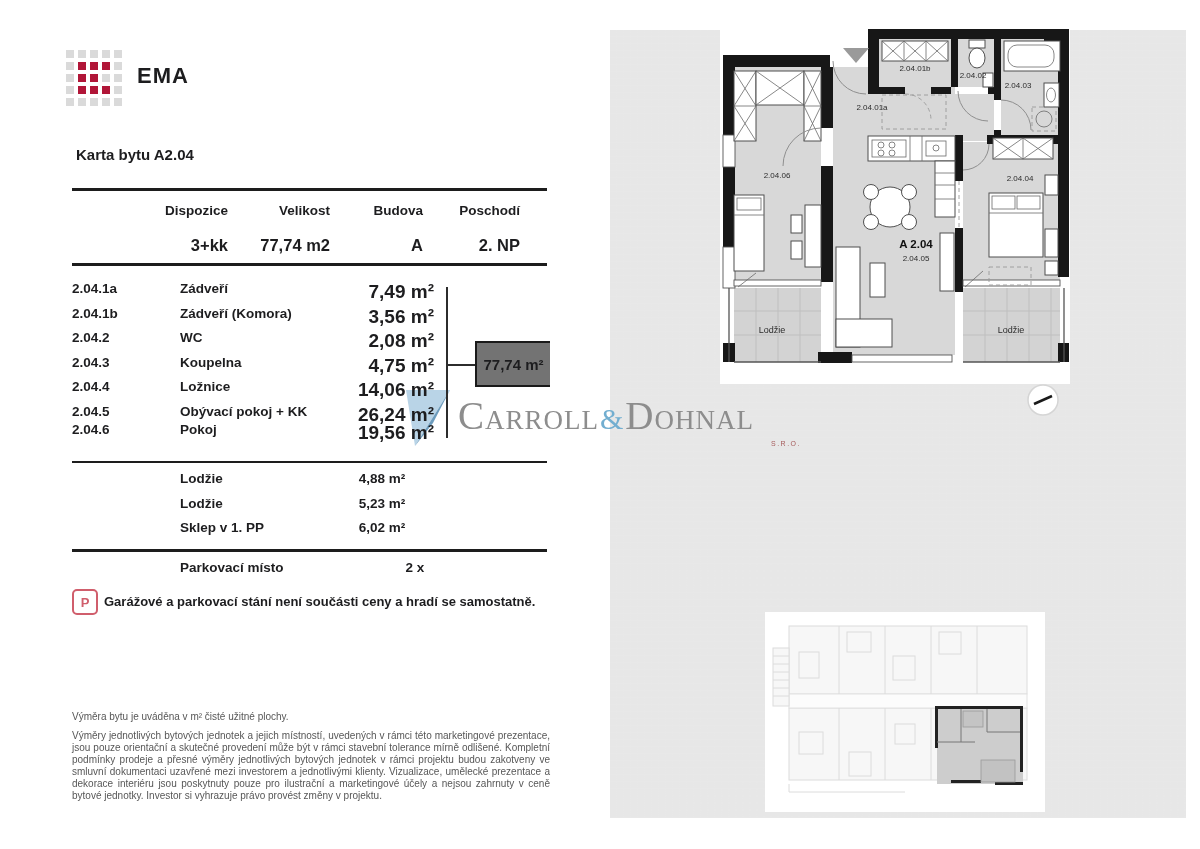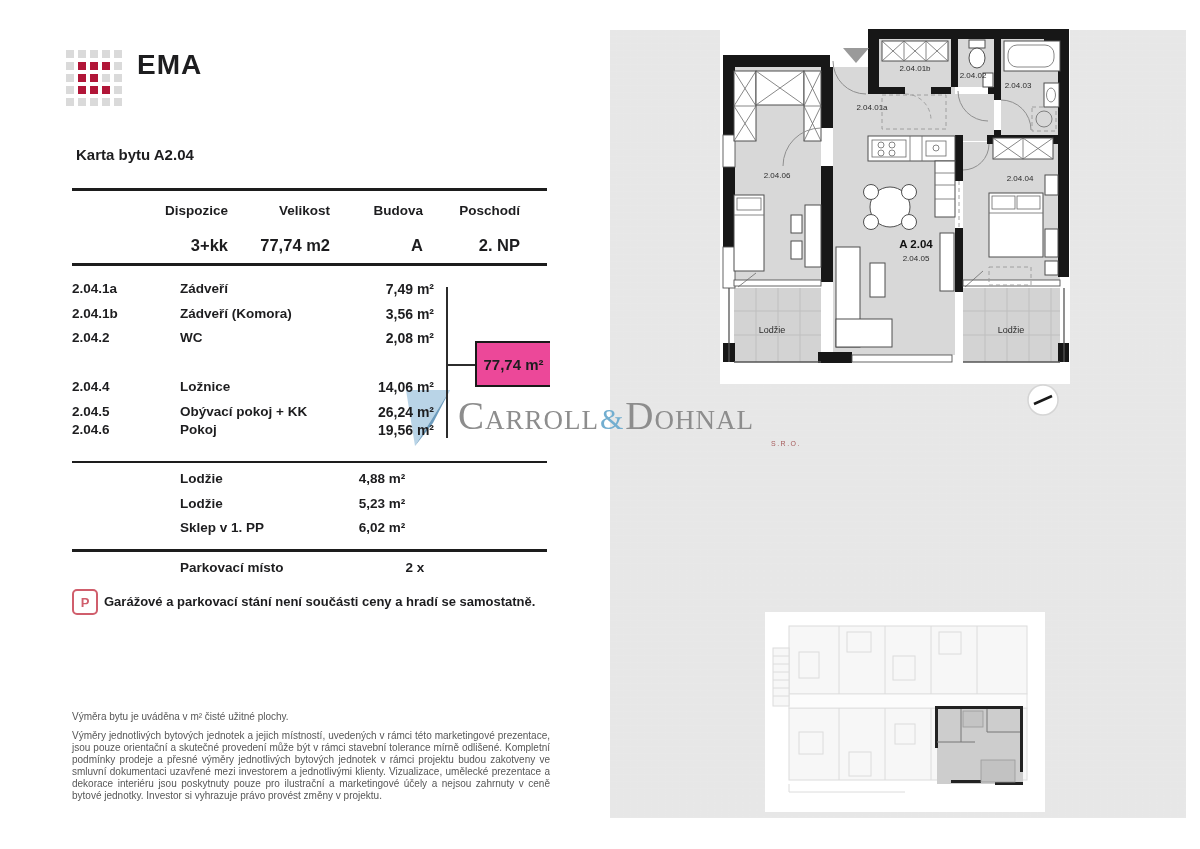--- a/index.html
+++ b/index.html
@@ -9,44 +9,44 @@
   
   .dots{position:absolute;left:610px;top:30px;width:576px;height:788px;
         background-image:linear-gradient(#e7e7e7,#e7e7e7);
         background-size:7px 7px;background-repeat:space;z-index:0;}
 
   
   .logo-grid{position:absolute;left:66px;top:50px;display:grid;
              grid-template-columns:repeat(5,8px);grid-auto-rows:8px;gap:4px;z-index:10;}
   .logo-grid i{display:block;width:8px;height:8px;background:#dadada;}
   .logo-grid i.red{background:#b11638;}
-  .brand{position:absolute;left:137px;top:49px;font-size:28px;font-weight:700;
+  .brand{position:absolute;left:137px;top:63px;font-size:22px;font-weight:700;
          letter-spacing:1px;z-index:10;}
 
   .title{position:absolute;left:76px;top:146px;font-size:15px;font-weight:700;z-index:10;text-align:right;}
 
   .hline{position:absolute;left:72px;width:475px;background:#1d1d1d;z-index:10;}
 
   .sum-cell{position:absolute;width:130px;text-align:right;z-index:10;}
   .sum-label{font-size:13.5px;font-weight:700;}
   .sum-value{font-size:16.5px;font-weight:700;margin-top:18px;}
 
   .room-row{position:absolute;left:72px;width:362px;height:20px;z-index:10;}
   .room-code{position:absolute;left:0;font-size:13.5px;font-weight:700;}
   .room-name{position:absolute;left:108px;font-size:13.5px;font-weight:700;}
-  .room-area{position:absolute;right:0;font-size:14px;font-weight:700;text-align:right;}
+  .room-area{position:absolute;right:0;font-size:19px;font-weight:700;text-align:right;}
 
   .x-row{position:absolute;left:72px;width:475px;height:20px;z-index:10;}
   .x-name{position:absolute;left:108px;font-size:13.5px;font-weight:700;}
   .x-area{position:absolute;left:258px;width:104px;text-align:center;font-size:13.5px;font-weight:700;}
   .x-val{position:absolute;left:303px;width:80px;text-align:center;font-size:13.5px;font-weight:700;}
 
   .bracket-v{position:absolute;left:446px;top:287px;width:2px;height:151px;background:#2c2c2c;z-index:8;}
   .bracket-h{position:absolute;left:446px;top:364px;width:29px;height:2px;background:#2c2c2c;z-index:8;}
-  .area-box{position:absolute;left:475px;top:341px;width:73px;height:42px;background:#ec4899;
+  .area-box{position:absolute;left:475px;top:341px;width:73px;height:42px;background:#737373;
             border-left:2.5px solid #1a1a1a;border-top:2.5px solid #1a1a1a;border-bottom:2.5px solid #1a1a1a;
             display:flex;align-items:center;justify-content:center;
             font-size:15px;font-weight:700;z-index:10;}
 
   .p-icon{position:absolute;left:72px;top:589px;width:22px;height:22px;border:2px solid #d05e6c;
           border-radius:5px;color:#d05e6c;font-size:13px;font-weight:800;
           display:flex;align-items:center;justify-content:center;z-index:10;}
   .p-note{position:absolute;left:104px;top:594px;width:446px;font-size:13px;font-weight:700;z-index:10;}
 
   .fn1{position:absolute;left:72px;top:711px;font-size:10px;color:#575757;z-index:10;}
@@ -145,20 +145,25 @@
   </div>
   <div class="room-row" style="top:305.6px;">
     <span class="room-code">2.04.1b</span>
     <span class="room-name">Zádveří (Komora)</span>
     <span class="room-area">3,56 m²</span>
   </div>
   <div class="room-row" style="top:330.2px;">
     <span class="room-code">2.04.2</span>
     <span class="room-name">WC</span>
     <span class="room-area">2,08 m²</span>
+  </div>
+  <div class="room-row" style="top:354.8px;">
+    <span class="room-code">2.04.3</span>
+    <span class="room-name">Koupelna</span>
+    <span class="room-area">4,75 m²</span>
   </div>
   <div class="room-row" style="top:379.4px;">
     <span class="room-code">2.04.4</span>
     <span class="room-name">Ložnice</span>
     <span class="room-area">14,06 m²</span>
   </div>
   <div class="room-row" style="top:404px;">
     <span class="room-code">2.04.5</span>
     <span class="room-name">Obývací pokoj + KK</span>
     <span class="room-area">26,24 m²</span>

